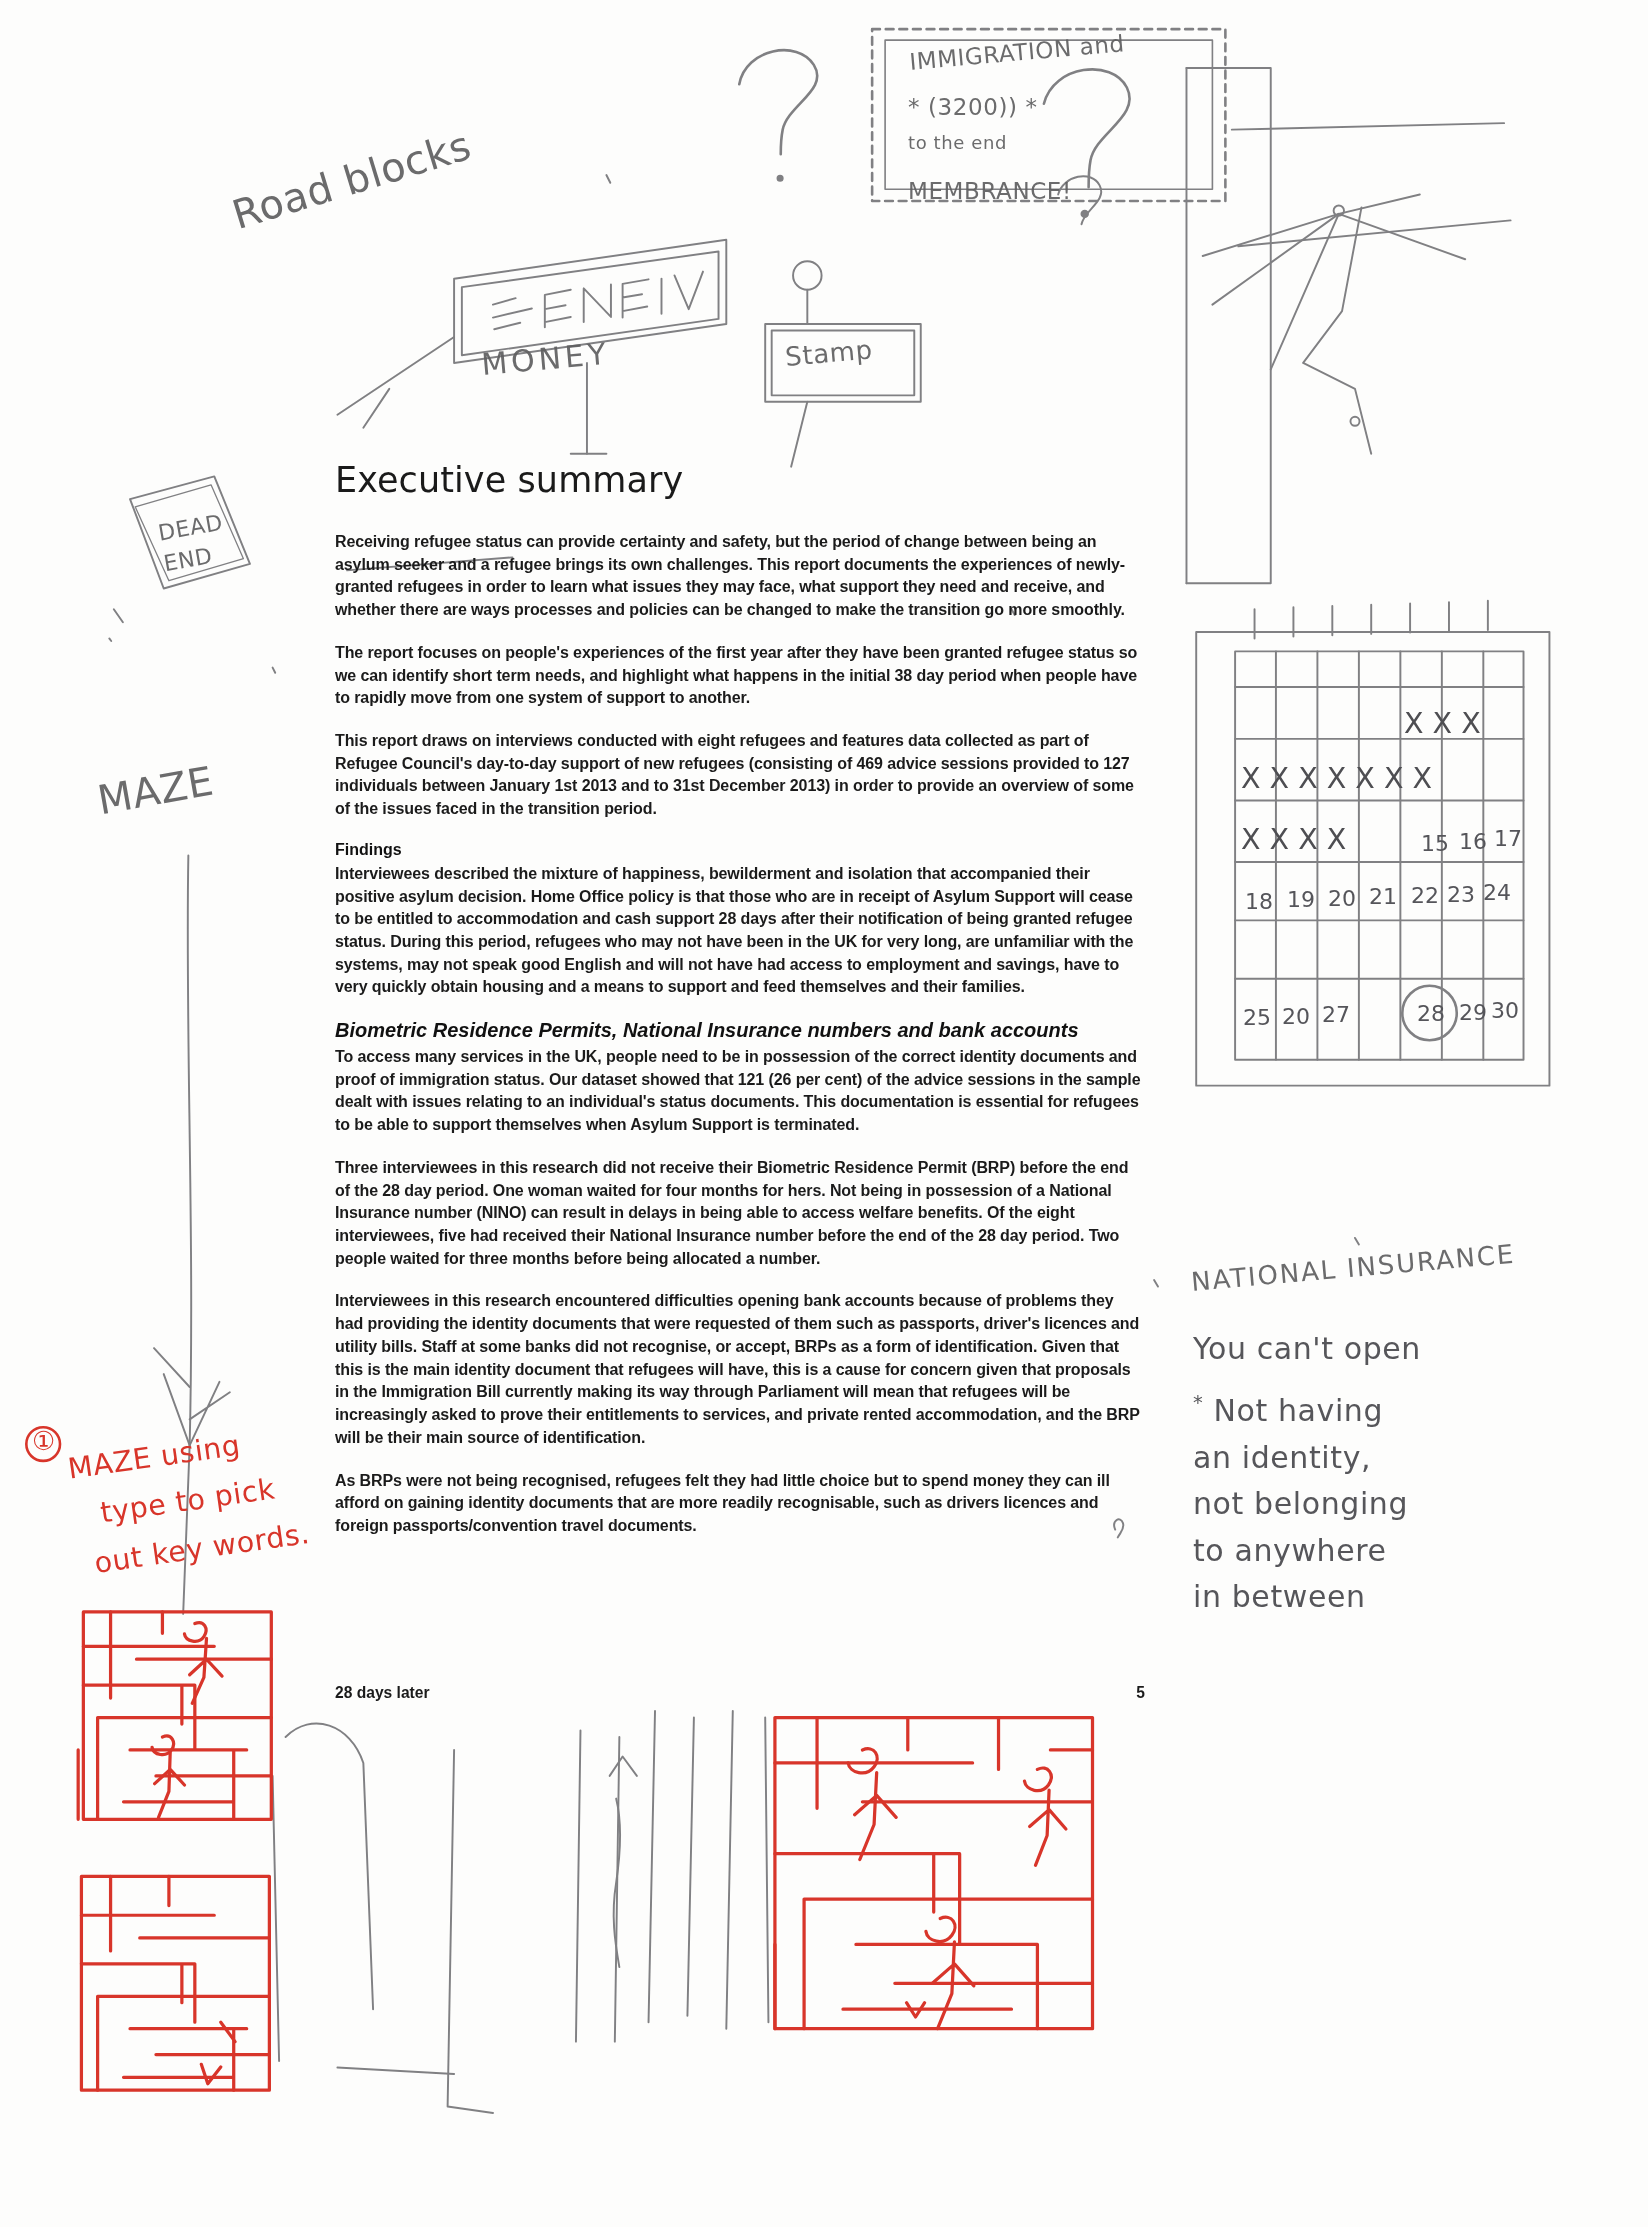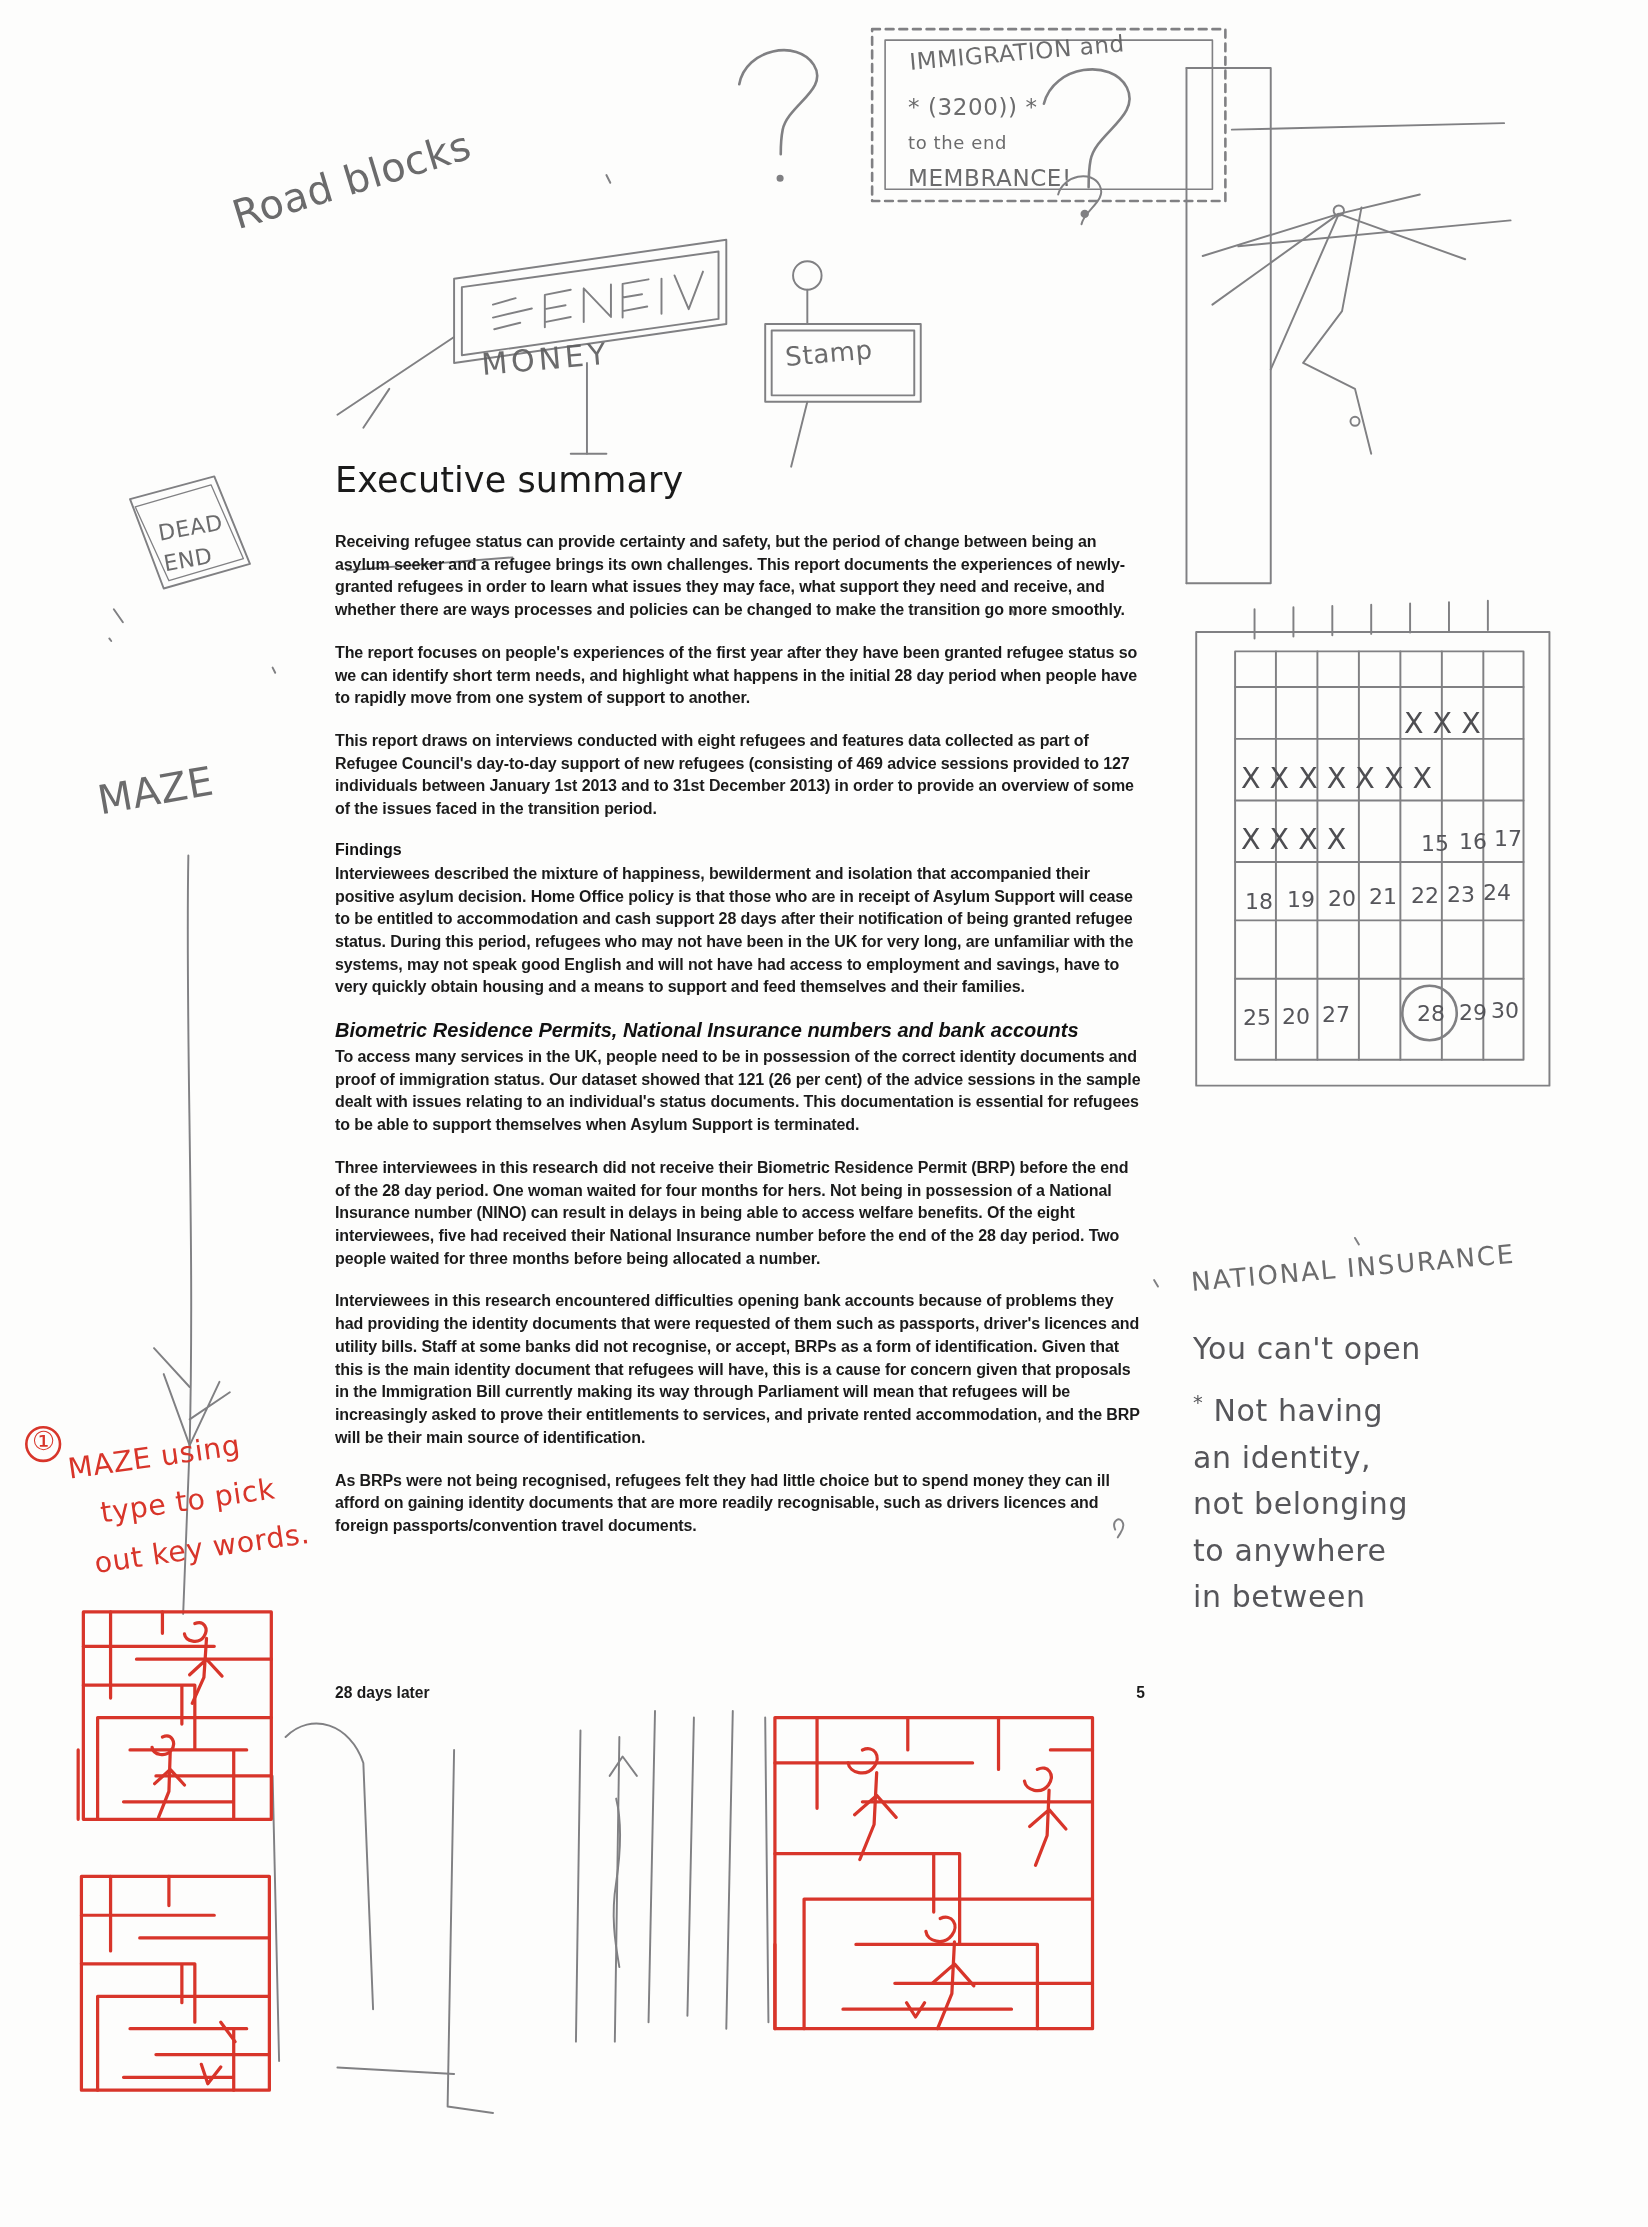--- a/index.html
+++ b/index.html
@@ -237,21 +237,21 @@
       <path d="M1450 2960 c18 -8 30 10 18 26 c-12 16 -38 10 -40 -6"></path>
       <path d="M1472 2996 l-4 80 l-22 54 M1472 3030 l30 34 M1472 3030 l-34 30"></path>
       <path d="M1398 3090 l14 22 l14 -22"></path>
     </g>
   </svg>
 
   <div class="doc-col">
     <h1 class="doc-title">Executive summary</h1>
 
     <p class="para">Receiving refugee status can provide certainty and safety, but the period of change between being an asylum seeker and a refugee brings its own challenges. This report documents the experiences of newly-granted refugees in order to learn what issues they may face, what support they need and receive, and whether there are ways processes and policies can be changed to make the transition go more smoothly.</p>
-    <p class="para">The report focuses on people's experiences of the first year after they have been granted refugee status so we can identify short term needs, and highlight what happens in the initial 28 day period when people have to rapidly move from one system of support to another.</p>
+    <p class="para">The report focuses on people's experiences of the first year after they have been granted refugee status so we can identify short term needs, and highlight what happens in the initial 38 day period when people have to rapidly move from one system of support to another.</p>
     <p class="para">This report draws on interviews conducted with eight refugees and features data collected as part of Refugee Council's day-to-day support of new refugees (consisting of 469 advice sessions provided to 127 individuals between January 1st 2013 and to 31st December 2013) in order to provide an overview of some of the issues faced in the transition period.</p>
 
     <div class="sub-head">Findings</div>
     <p class="para">Interviewees described the mixture of happiness, bewilderment and isolation that accompanied their positive asylum decision. Home Office policy is that those who are in receipt of Asylum Support will cease to be entitled to accommodation and cash support 28 days after their notification of being granted refugee status. During this period, refugees who may not have been in the UK for very long, are unfamiliar with the systems, may not speak good English and will not have had access to employment and savings, have to very quickly obtain housing and a means to support and feed themselves and their families.</p>
 
     <div class="sub-head-italic">Biometric Residence Permits, National Insurance numbers and bank accounts</div>
     <p class="para">To access many services in the UK, people need to be in possession of the correct identity documents and proof of immigration status. Our dataset showed that 121 (26 per cent) of the advice sessions in the sample dealt with issues relating to an individual's status documents. This documentation is essential for refugees to be able to support themselves when Asylum Support is terminated.</p>
     <p class="para">Three interviewees in this research did not receive their Biometric Residence Permit (BRP) before the end of the 28 day period. One woman waited for four months for hers. Not being in possession of a National Insurance number (NINO) can result in delays in being able to access welfare benefits. Of the eight interviewees, five had received their National Insurance number before the end of the 28 day period. Two people waited for three months before being allocated a number.</p>
     <p class="para">Interviewees in this research encountered difficulties opening bank accounts because of problems they had providing the identity documents that were requested of them such as passports, driver's licences and utility bills. Staff at some banks did not recognise, or accept, BRPs as a form of identification. Given that this is the main identity document that refugees will have, this is a cause for concern given that proposals in the Immigration Bill currently making its way through Parliament will mean that refugees will be increasingly asked to prove their entitlements to services, and private rented accommodation, and the BRP will be their main source of identification.</p>
     <p class="para">As BRPs were not being recognised, refugees felt they had little choice but to spend money they can ill afford on gaining identity documents that are more readily recognisable, such as drivers licences and foreign passports/convention travel documents.</p>
@@ -269,21 +269,21 @@
   <div class="pencil hand rot-neg10" style="left:94px; top:778px; font-size:40px;">MAZE</div>
 
   <div class="pencil hand rot-neg5" style="left:480px; top:347px; font-size:30px; letter-spacing:3.9px;">MONEY</div>
 
   <div class="pencil hand rot-neg5" style="left:784px; top:342px; font-size:26px;">Stamp</div>
 
   <div class="pencil hand" style="left:908px; top:45px; font-size:23px; line-height:1.55; width:305px;">
     <div class="rot-neg5">IMMIGRATION and</div>
     <div style="margin-top:9px">* (3200)) *</div>
     <div style="margin-top:3.9px; font-size:18px">to the end</div>
-    <div style="margin-top:4px">MEMBRANCE!</div>
+    <div style="margin-top:17px">MEMBRANCE!</div>
   </div>
 
   <div class="cal-x" style="left:1404px; top:707px;">X X X</div>
   <div class="cal-x" style="left:1241px; top:762px;">X X X X X X X</div>
   <div class="cal-x" style="left:1241px; top:823px;">X X X X</div>
   <div class="cal-num" style="left:1421px; top:831px;">15</div>
   <div class="cal-num" style="left:1459px; top:829px;">16</div>
   <div class="cal-num" style="left:1494px; top:826px;">17</div>
 
   <div class="cal-num" style="left:1245px; top:889px;">18</div>

